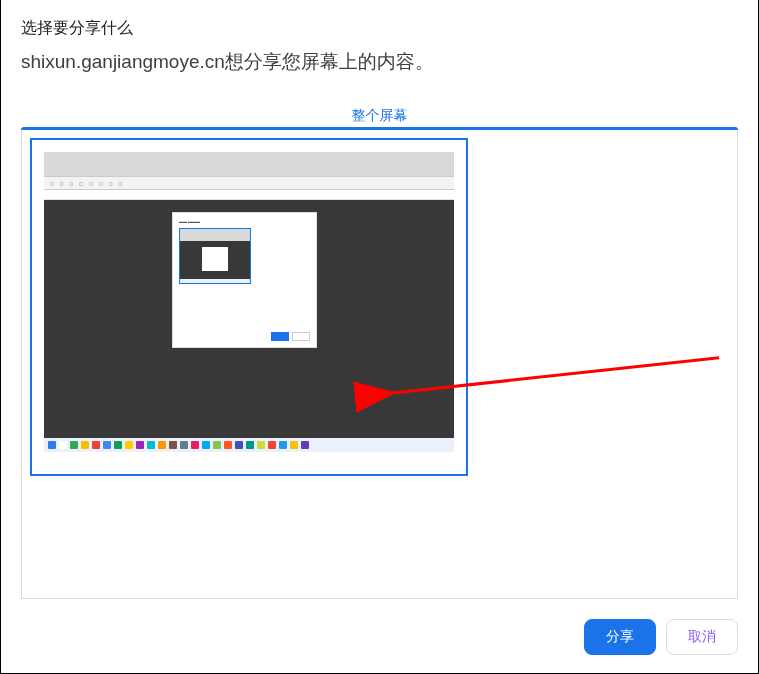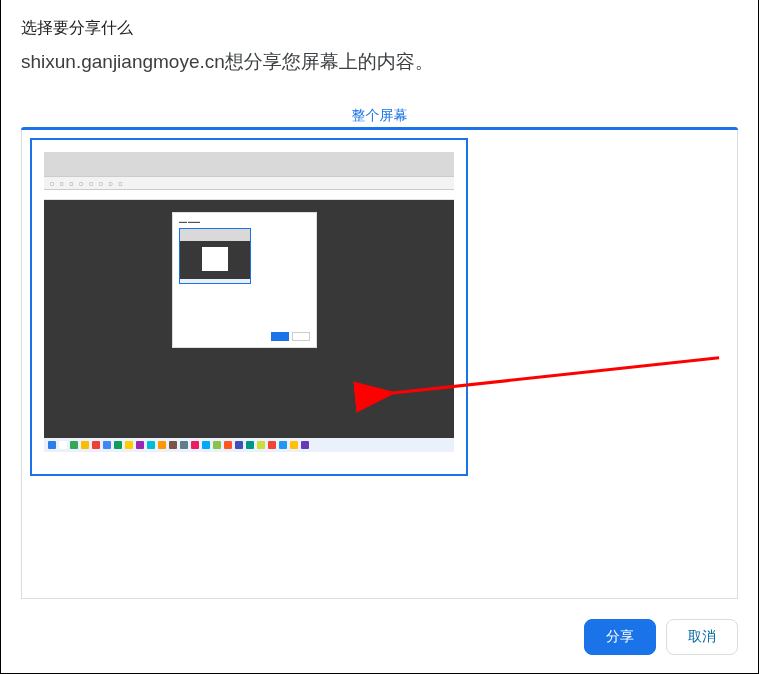--- a/index.html
+++ b/index.html
@@ -182,21 +182,21 @@
       justify-content: center;
       border: 1px solid transparent;
     }
     .btn-primary {
       background: #1a73e8;
       color: #fff;
       border-color: #1a73e8;
     }
     .btn-secondary {
       background: #fff;
-      color: #0369a1;
+      color: #8b5cf6;
       border-color: #dadce0;
     }
   </style>
 </head>
 <body>
 
 <div class="dialog">
 
   <div class="dialog-header">
     <div class="dialog-title">选择要分享什么</div>

